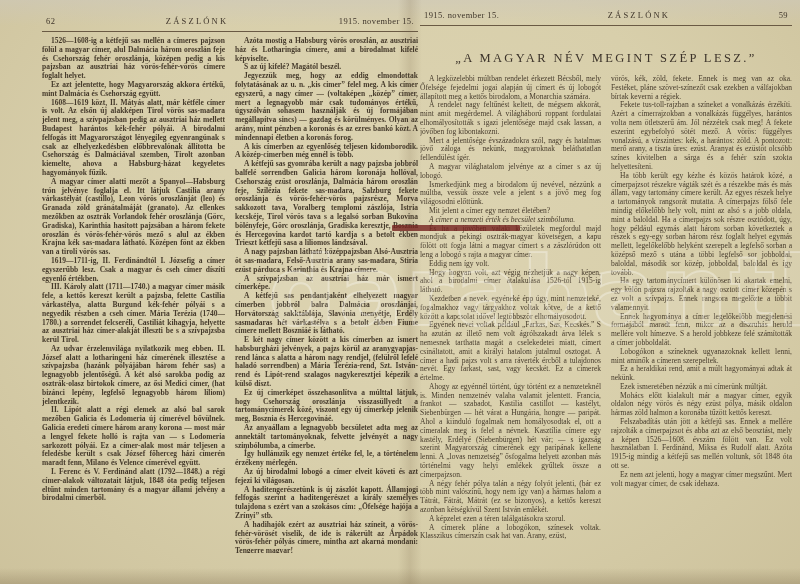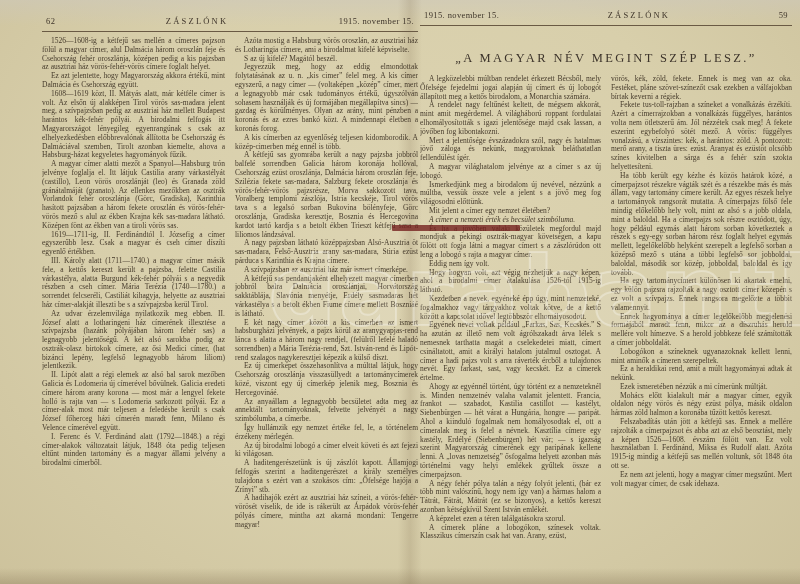--- a/index.html
+++ b/index.html
@@ -23,21 +23,21 @@
     font-size:8.5px;letter-spacing:.4px;color:#3f352a;
     border-bottom:1px solid #6a5a44;padding:0 4px 5px 4px;margin-bottom:5px;
   }
   .masthead{letter-spacing:2.2px;}
   .article-title{
     text-align:center;font-size:12.5px;letter-spacing:2.4px;color:#3c332a;
     margin:25px 0 9px 0;white-space:nowrap;
   }
   .cols{display:flex;gap:10px;}
   .col{width:184px;overflow:hidden;text-align:justify;}
-  #page-left .col{height:516px;}
+  #page-left .col{height:516px;font-weight:bold;}
   #page-right .col{height:494px;}
   .para{
     margin:0;font-size:7.5px;line-height:8.8px;text-indent:9px;
     color:#453a2b;word-spacing:.2px;
   }
   .para.noindent{text-indent:0;}
   .para.italic{font-style:italic;}
   .watermark{
     position:absolute;left:268px;top:236px;
     font-family:"DejaVu Sans",sans-serif;font-size:96px;font-weight:bold;

